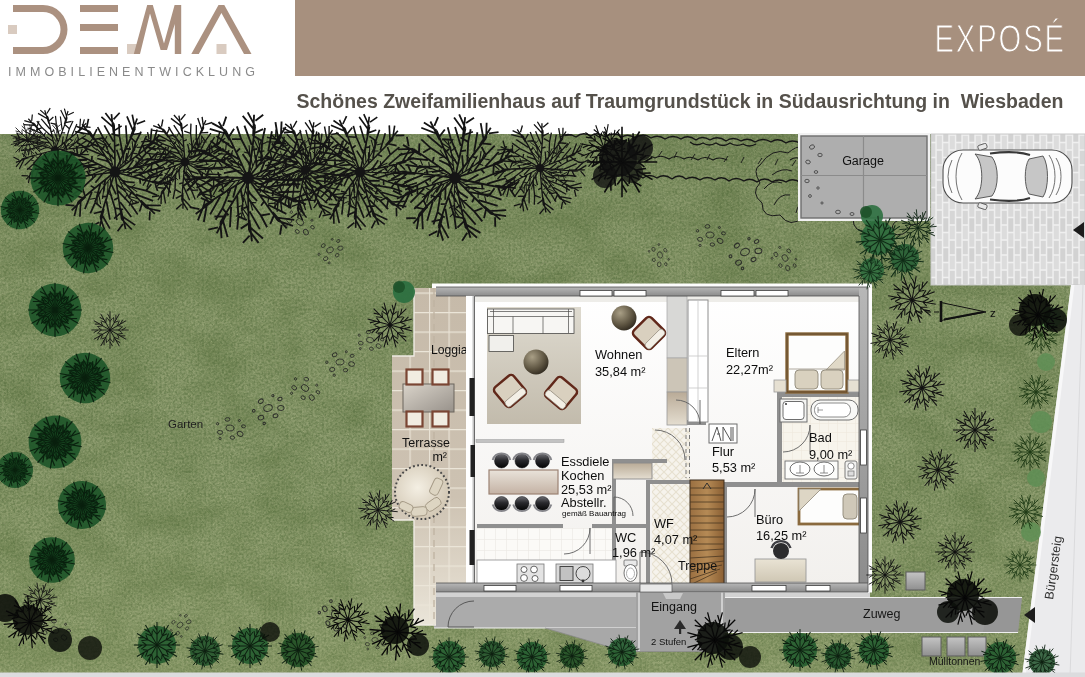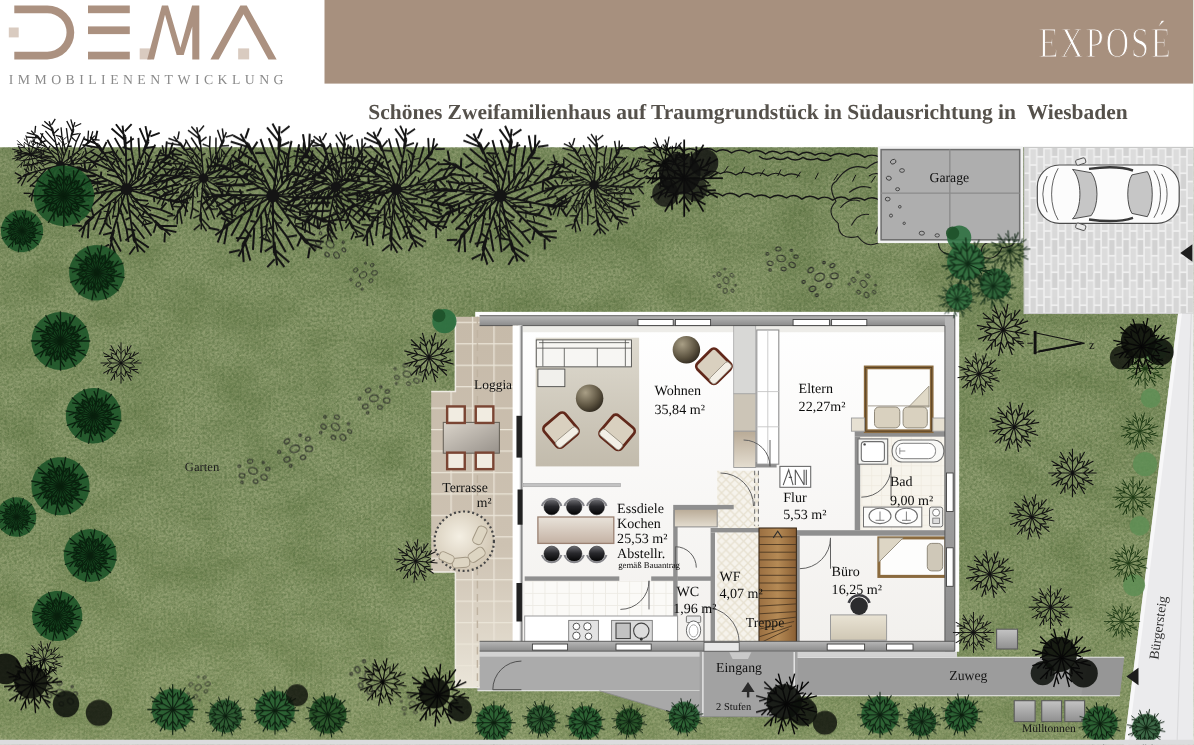--- a/index.html
+++ b/index.html
@@ -1,17 +1,17 @@
 <!DOCTYPE html>
 <html><head>
 <meta charset="utf-8">
 <style>
   html,body{margin:0;padding:0;background:#ffffff;}
   #page{position:relative;width:1085px;height:677px;overflow:hidden;background:#fff;
-        font-family:Liberation Serif, serif;}
+        font-family:Liberation Sans, sans-serif;}
   svg{display:block;}
 </style>
 </head>
 <body>
 <div id="page">
 <svg width="1085" height="677" viewBox="0 0 1085 677" xmlns="http://www.w3.org/2000/svg">
 <defs>
 
   <linearGradient id="gTile" x1="0" y1="0" x2="0" y2="1">
     <stop offset="0" stop-color="#c6baa9"></stop>

